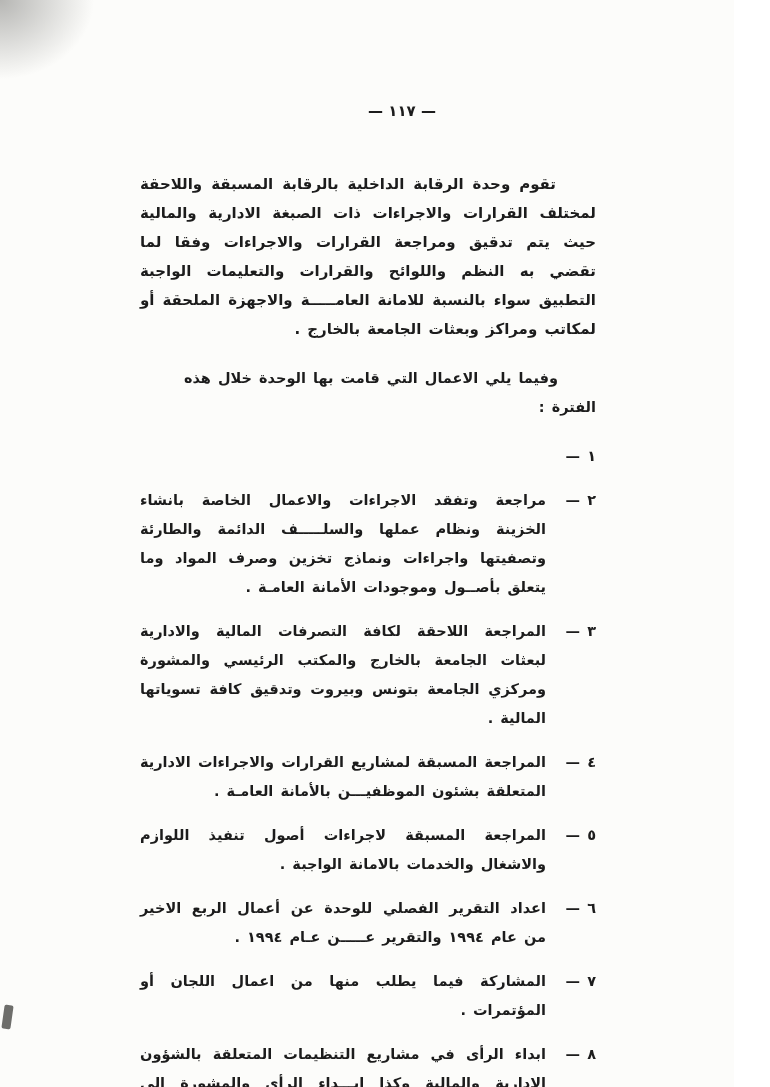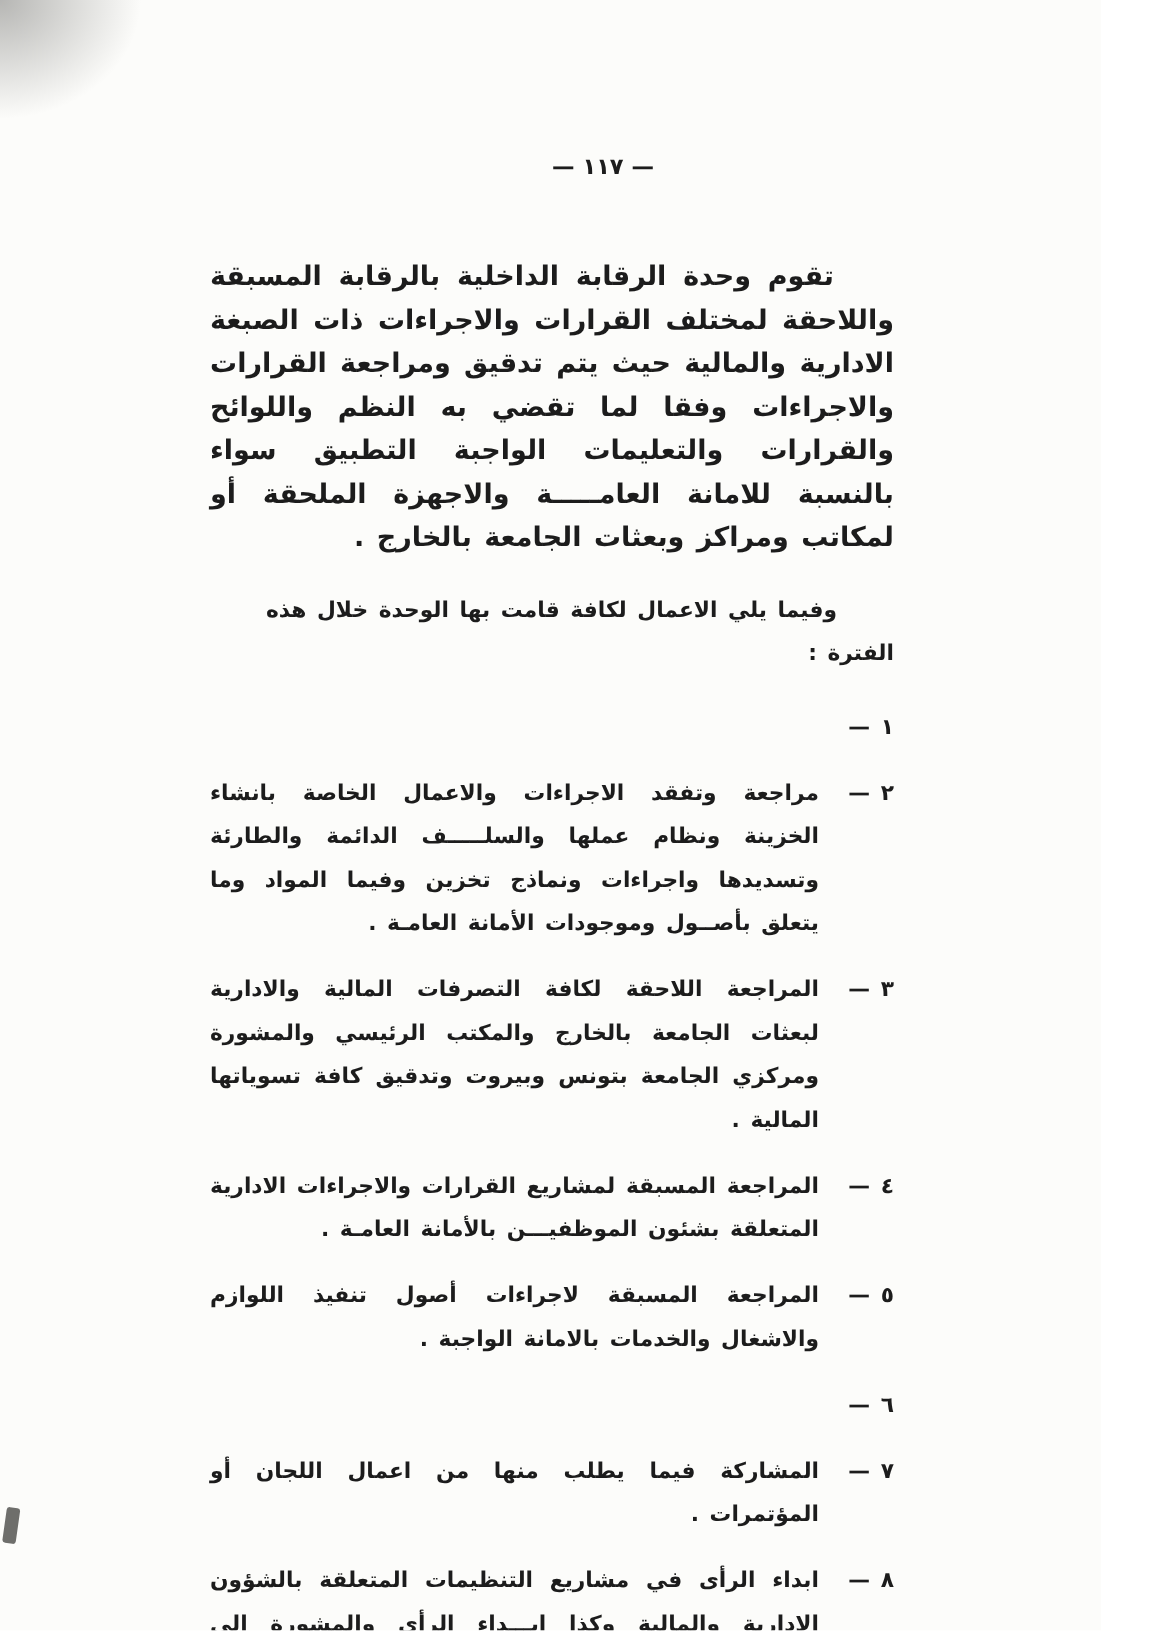--- a/index.html
+++ b/index.html
@@ -22,21 +22,21 @@
     }
     .page-number {
       text-align: center;
       font-size: 15px;
       letter-spacing: 2px;
       margin-bottom: 50px;
       position: relative;
       right: -34px;
     }
     .intro {
-      font-size: 18px;
+      font-size: 15px;
       line-height: 29px;
       text-align: justify;
       text-indent: 40px;
       margin: 16px 0 20px 0;
       word-spacing: 2px;
     }
     .list-heading {
       font-size: 14.5px;
       line-height: 29px;
       text-indent: 38px;
@@ -91,49 +91,50 @@
 
 <div class="page" lang="ar" dir="rtl">
 
   <div class="artifact-corner"></div>
   <div class="artifact-speck"></div>
 
   <div class="page-number">— ١١٧ —</div>
 
   <p class="intro">تقوم وحدة الرقابة الداخلية بالرقابة المسبقة واللاحقة لمختلف القرارات والاجراءات ذات الصبغة الادارية والمالية حيث يتم تدقيق ومراجعة القرارات والاجراءات وفقا لما تقضي به النظم واللوائح والقرارات والتعليمات الواجبة التطبيق سواء بالنسبة للامانة العامـــــة والاجهزة الملحقة أو لمكاتب ومراكز وبعثات الجامعة بالخارج .</p>
 
-  <p class="list-heading">وفيما يلي الاعمال لكافة قامت بها الوحدة خلال هذه الفترة :</p>
+  <p class="list-heading">وفيما يلي الاعمال التي قامت بها الوحدة خلال هذه الفترة :</p>
 
   <div class="items" id="items">
     <div class="item">
       <span class="marker">١ —</span>
     </div>
 
     <div class="item">
       <span class="marker">٢ —</span>
-      <span class="item-text">مراجعة وتفقد الاجراءات والاعمال الخاصة بانشاء الخزينة ونظام عملها والسلـــــف الدائمة والطارئة وتسديدها واجراءات ونماذج تخزين وفيما المواد وما يتعلق بأصــول وموجودات الأمانة العامـة .</span>
+      <span class="item-text">مراجعة وتفقد الاجراءات والاعمال الخاصة بانشاء الخزينة ونظام عملها والسلـــــف الدائمة والطارئة وتصفيتها واجراءات ونماذج تخزين وصرف المواد وما يتعلق بأصــول وموجودات الأمانة العامـة .</span>
     </div>
 
     <div class="item">
       <span class="marker">٣ —</span>
       <span class="item-text">المراجعة اللاحقة لكافة التصرفات المالية والادارية لبعثات الجامعة بالخارج والمكتب الرئيسي والمشورة ومركزي الجامعة بتونس وبيروت وتدقيق كافة تسوياتها المالية .</span>
     </div>
 
     <div class="item">
       <span class="marker">٤ —</span>
       <span class="item-text">المراجعة المسبقة لمشاريع القرارات والاجراءات الادارية المتعلقة بشئون الموظفيـــن بالأمانة العامـة .</span>
     </div>
 
     <div class="item">
       <span class="marker">٥ —</span>
       <span class="item-text">المراجعة المسبقة لاجراءات أصول تنفيذ اللوازم والاشغال والخدمات بالامانة الواجبة .</span>
     </div>
 
     <div class="item">
       <span class="marker">٦ —</span>
+      <span class="item-text">اعداد التقرير الفصلي للوحدة عن أعمال الربع الاخير من عام ١٩٩٤ والتقرير عـــــن عـام ١٩٩٤ .</span>
     </div>
 
     <div class="item">
       <span class="marker">٧ —</span>
       <span class="item-text">المشاركة فيما يطلب منها من اعمال اللجان أو المؤتمرات .</span>
     </div>
 
     <div class="item">
       <span class="marker">٨ —</span>
       <span class="item-text">ابداء الرأى في مشاريع التنظيمات المتعلقة بالشؤون الادارية والمالية وكذا ابـــداء الرأى والمشورة الى الادارات العامة والوحدات الخاصة وفيما يحال اليها من موضوعات.</span>

